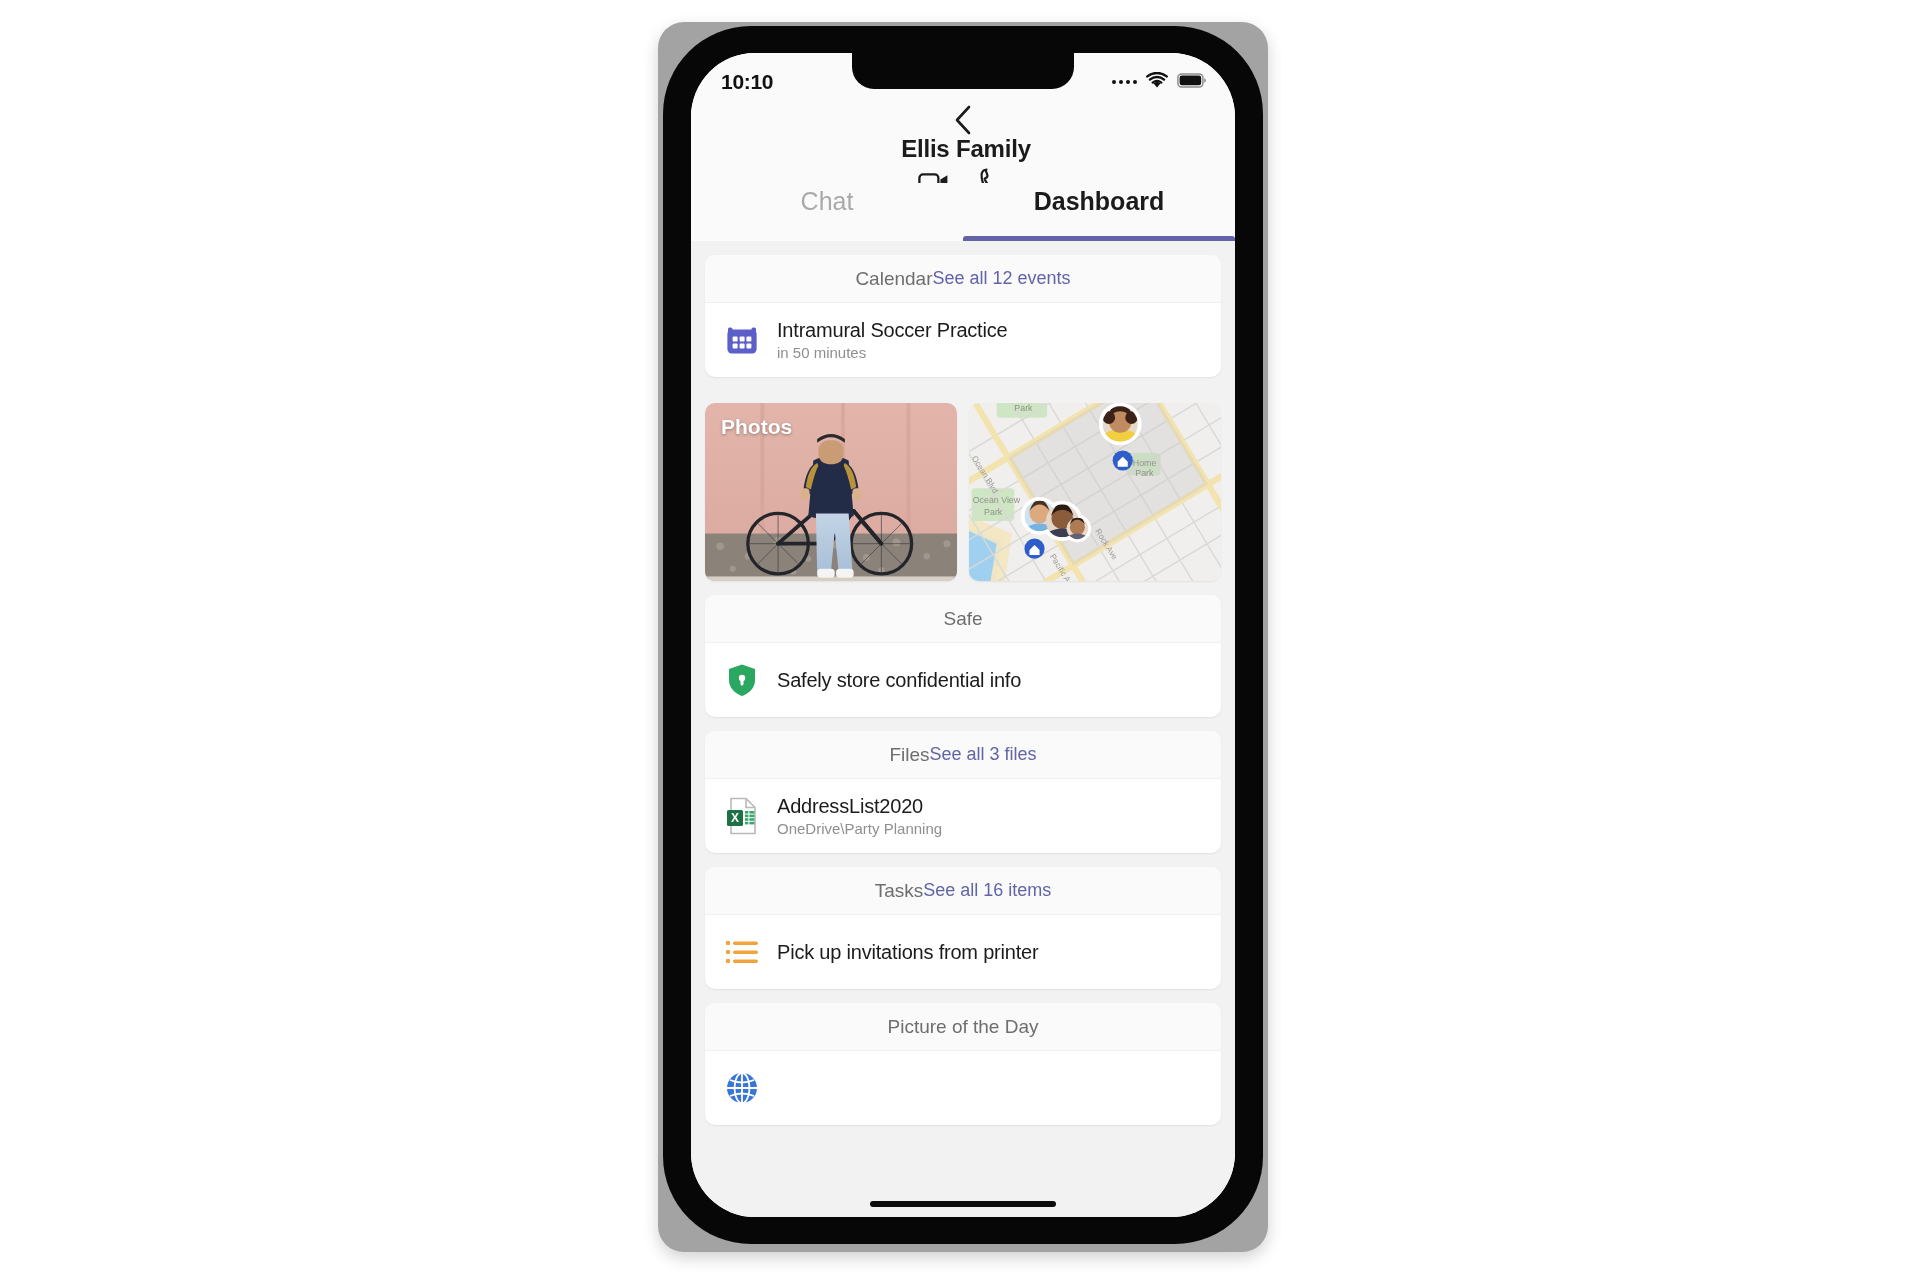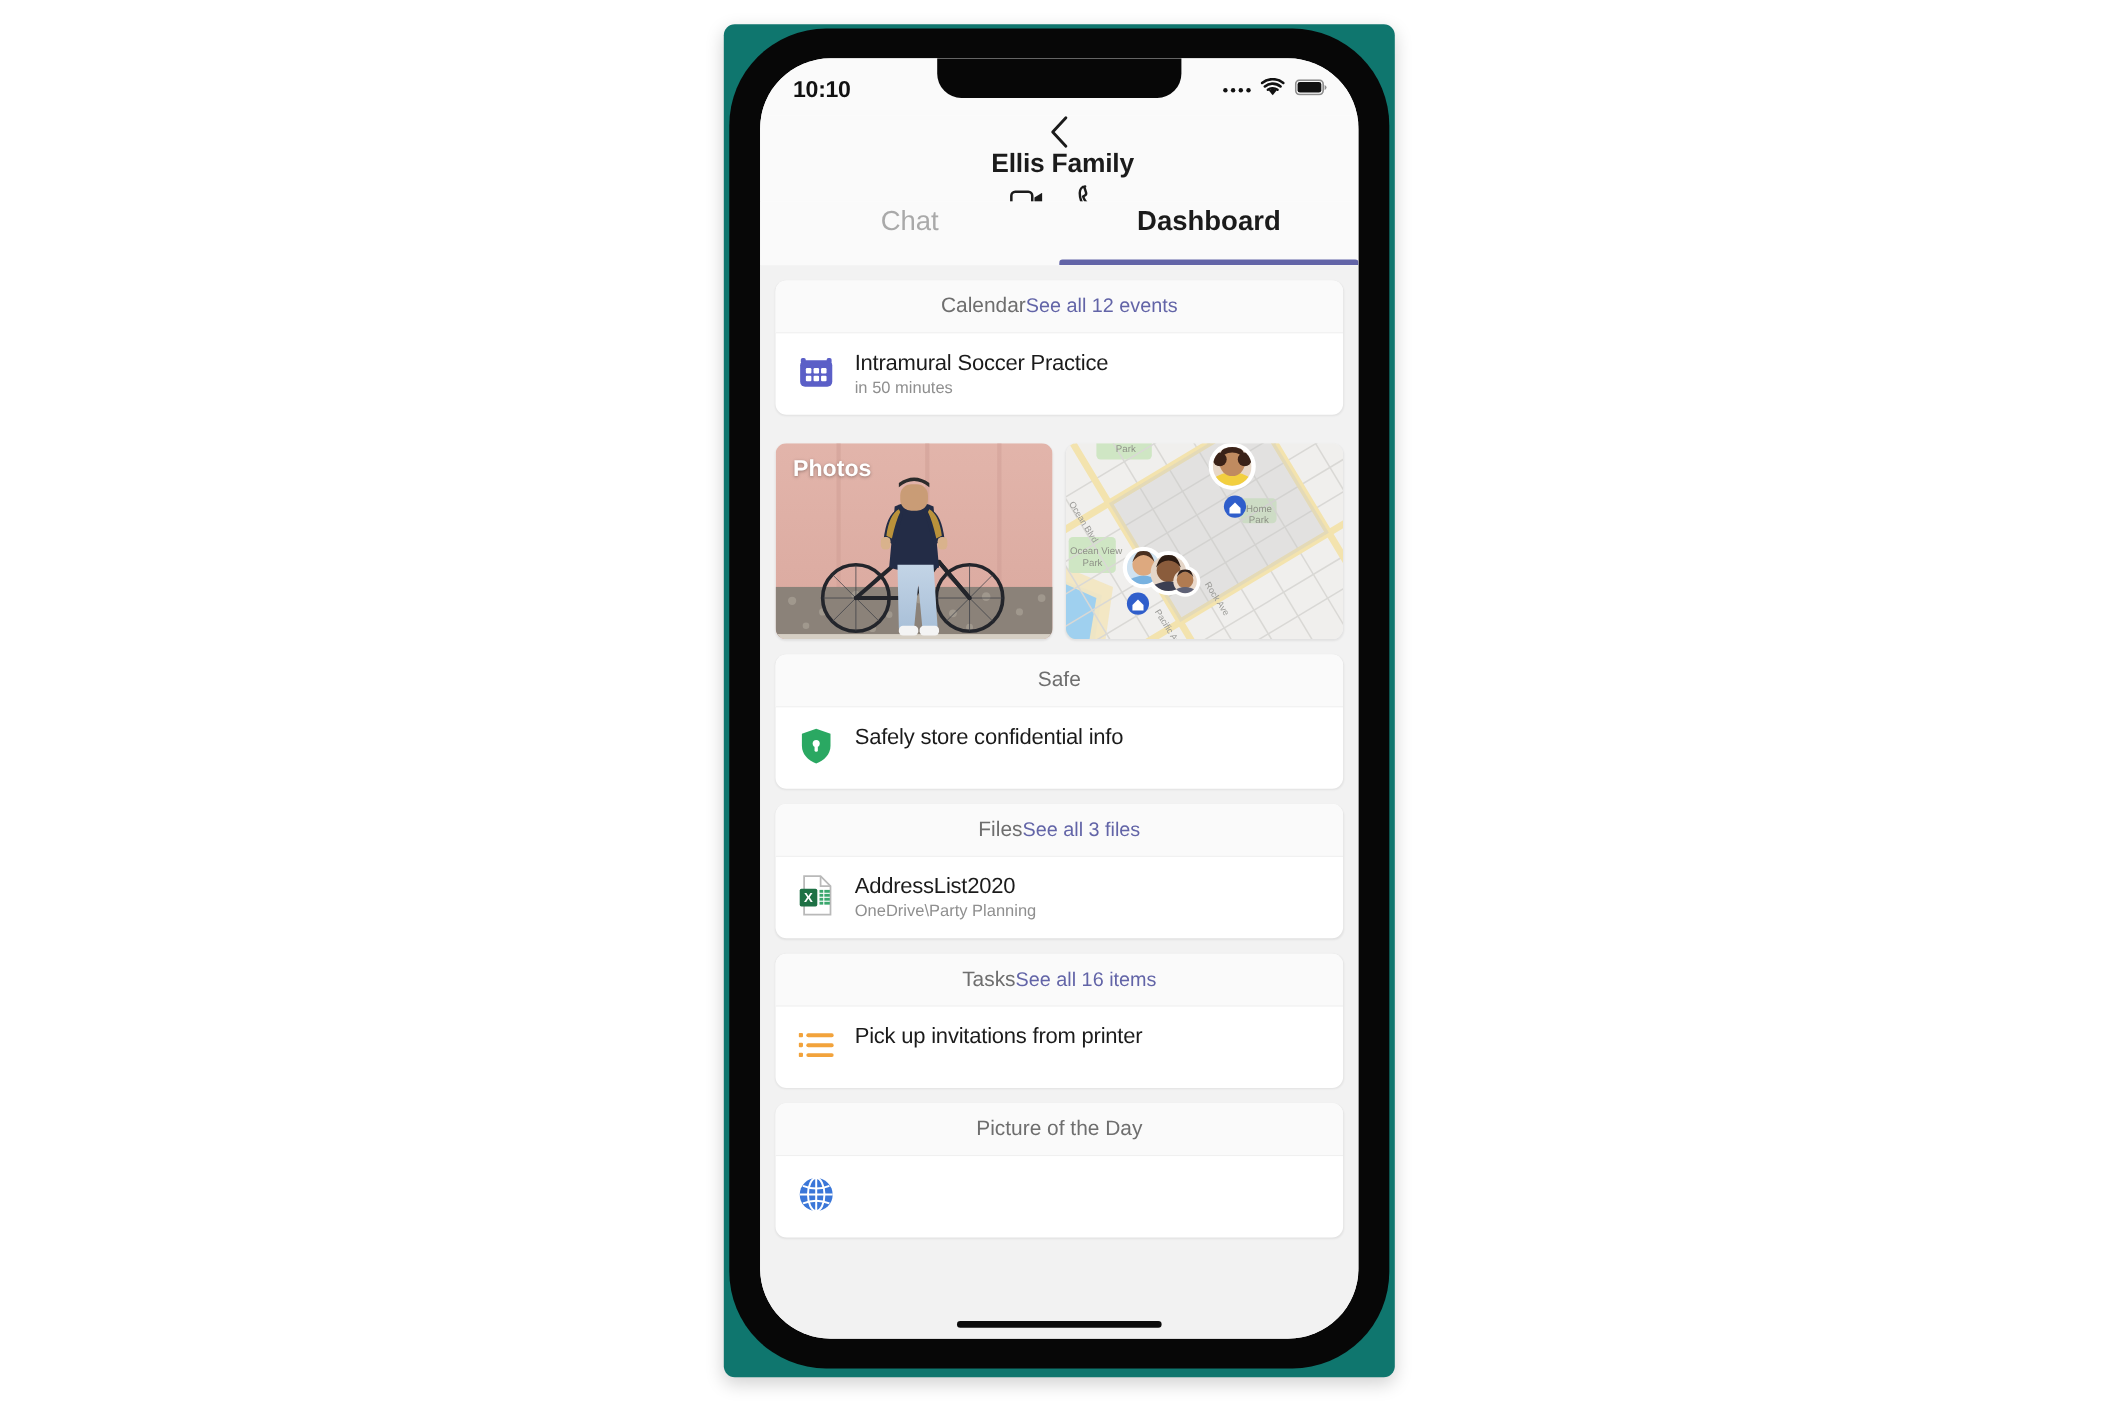--- a/index.html
+++ b/index.html
@@ -19,22 +19,22 @@
     background: #ffffff;
   }
 
   
   .phone-outer {
     position: absolute;
     left: 658px;
     top: 22px;
     width: 610px;
     height: 1230px;
-    background: #0f766e;
-    border-radius: 10px;
+    background: #a3a3a3;
+    border-radius: 26px;
     box-shadow: 0 6px 16px rgba(0,0,0,0.18);
   }
   .phone-body {
     position: absolute;
     left: 5px;
     top: 4px;
     width: 600px;
     height: 1218px;
     background: #070707;
     border-radius: 88px;
@@ -200,21 +200,21 @@
     font-size: 19px;
     color: #6e6e6e;
   }
   .card-link {
     font-size: 18px;
     color: #6264a7;
     cursor: pointer;
   }
   .card-row {
     display: flex;
-    align-items: flex-start;
+    align-items: center;
     padding: 16px 18px;
     gap: 16px;
     min-height: 74px;
     cursor: pointer;
   }
   .row-text { display: flex; flex-direction: column; gap: 2px; }
   .row-title {
     font-size: 20px;
     color: #1b1b1b;
     letter-spacing: -0.2px;

